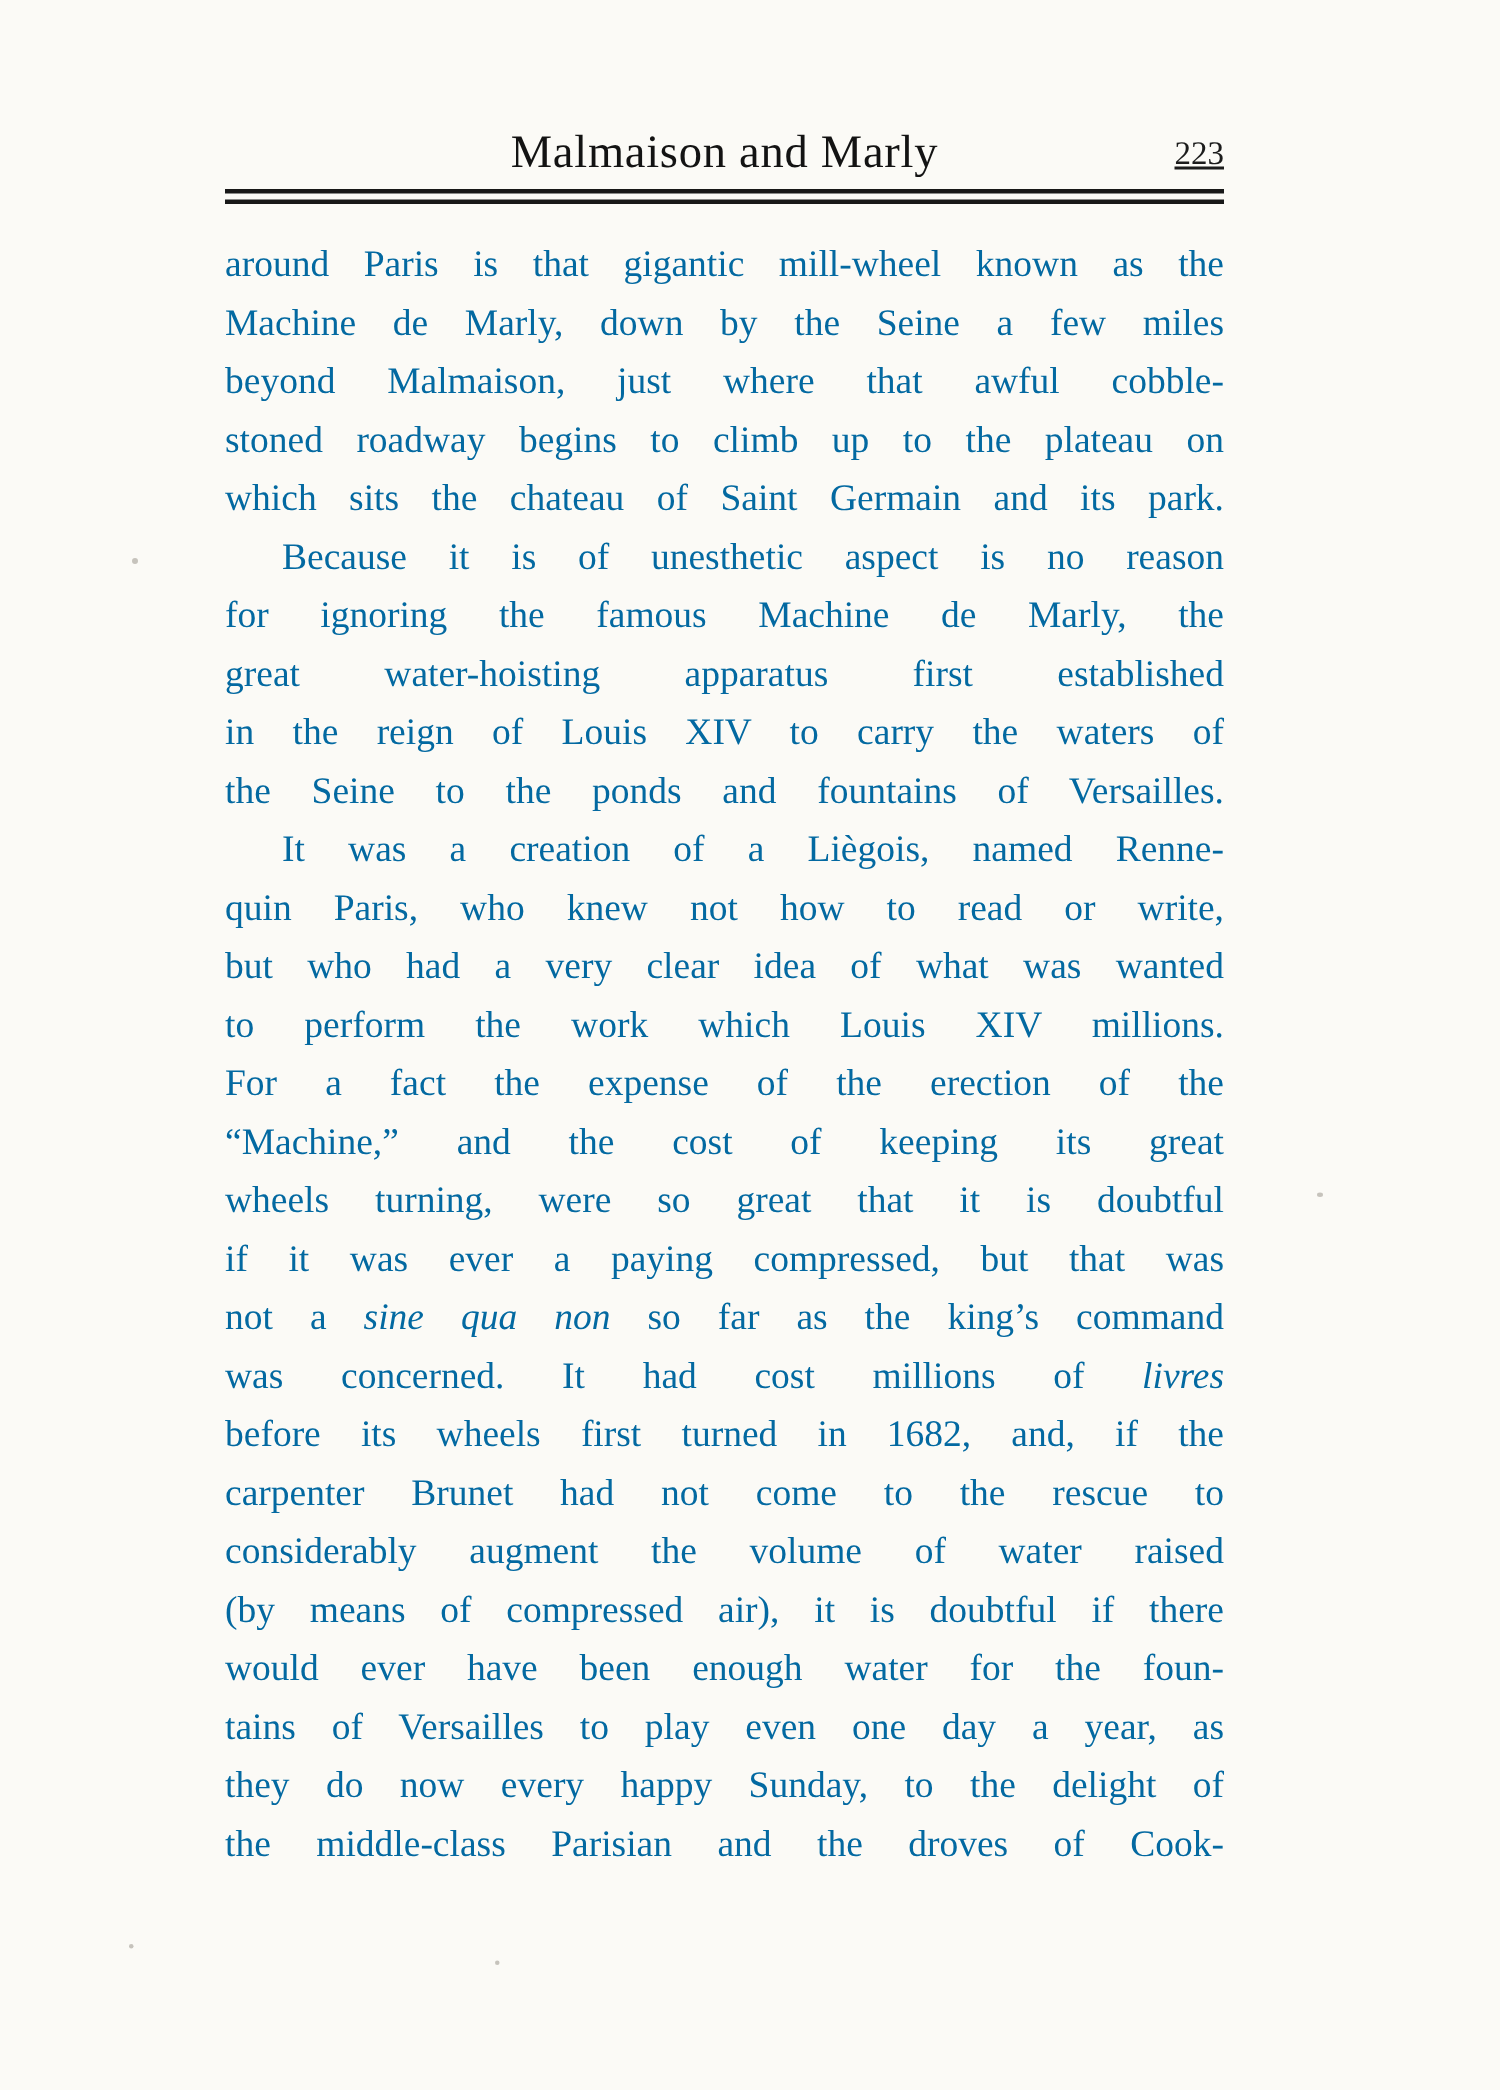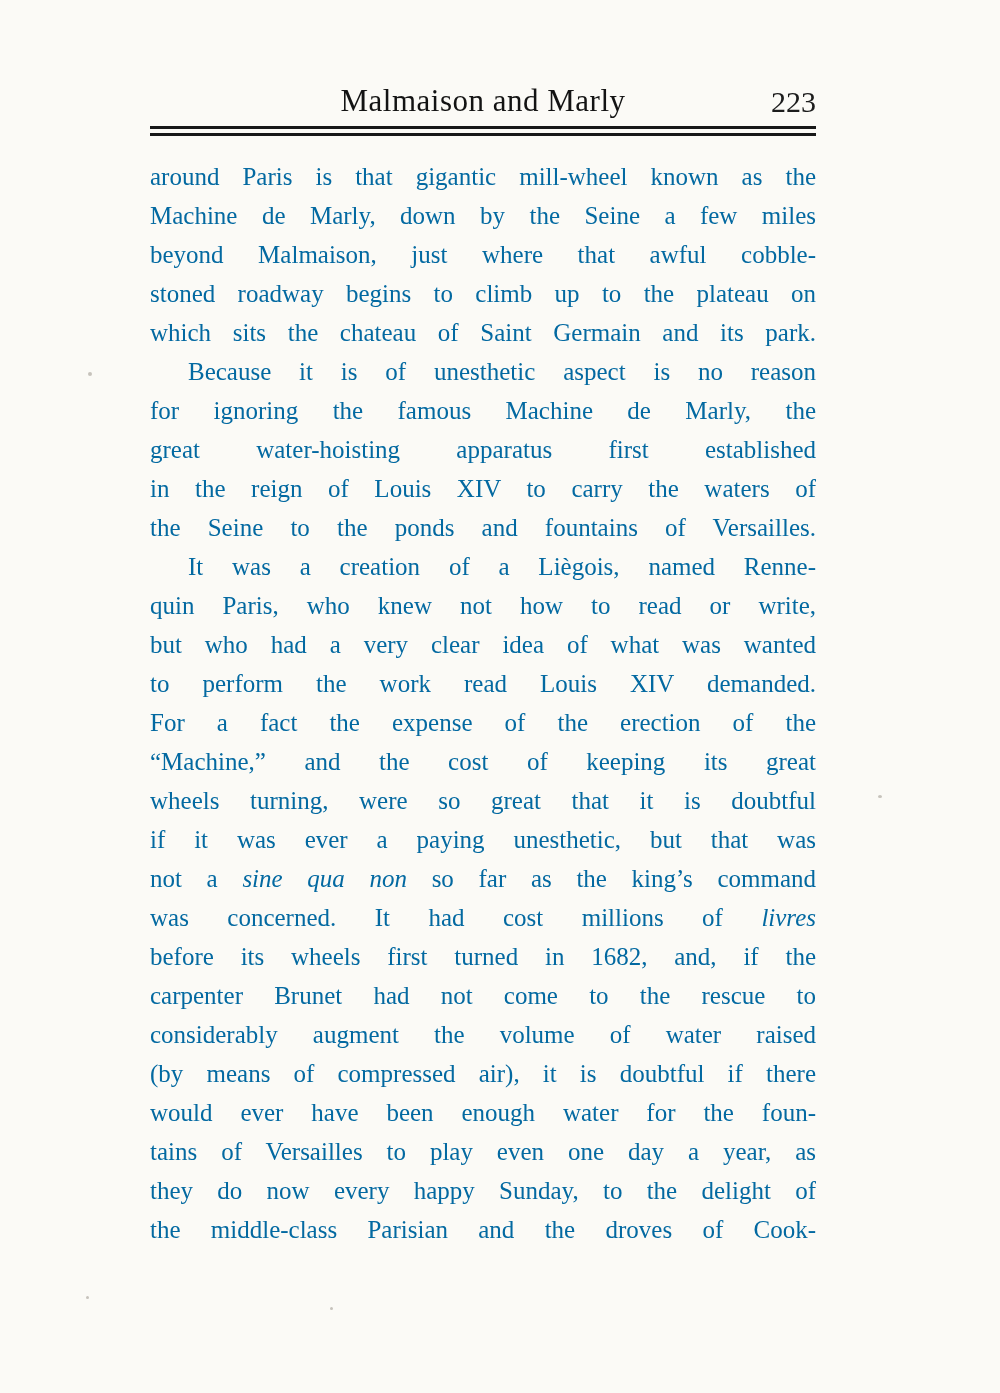--- a/index.html
+++ b/index.html
@@ -32,23 +32,24 @@
     font-weight: normal;
     font-size: 31px;
     line-height: 38px;
     letter-spacing: 0.5px;
     color: #131313;
   }
   .page-number {
     position: absolute;
     right: 0;
     top: 3px;
-    font-size: 30px;
+    font-size: 22px;
     line-height: 34px;
     color: #1c1c1c;
+    text-decoration: underline;
   }
   .double-rule {
     margin-top: 6px;
     height: 4px;
     border-top: 3px solid #181818;
     border-bottom: 3px solid #181818;
   }
   .page-body {
     margin-top: 21px;
     font-size: 25px;
@@ -104,25 +105,25 @@
           <div class="line indent"><span>Because it is of unesthetic aspect is no reason</span></div>
           <div class="line"><span>for ignoring the famous Machine de Marly, the</span></div>
           <div class="line"><span>great water-hoisting apparatus first established</span></div>
           <div class="line"><span>in the reign of Louis XIV to carry the waters of</span></div>
           <div class="line"><span>the Seine to the ponds and fountains of Versailles.</span></div>
         </div>
         <div class="paragraph">
           <div class="line indent"><span>It was a creation of a Liègois, named Renne-</span></div>
           <div class="line"><span>quin Paris, who knew not how to read or write,</span></div>
           <div class="line"><span>but who had a very clear idea of what was wanted</span></div>
-          <div class="line"><span>to perform the work read Louis XIV demanded.</span></div>
+          <div class="line"><span>to perform the work which Louis XIV millions.</span></div>
           <div class="line"><span>For a fact the expense of the erection of the</span></div>
           <div class="line"><span>“Machine,” and the cost of keeping its great</span></div>
           <div class="line"><span>wheels turning, were so great that it is doubtful</span></div>
-          <div class="line"><span>if it was ever a paying unesthetic, but that was</span></div>
+          <div class="line"><span>if it was ever a paying compressed, but that was</span></div>
           <div class="line"><span>not a </span><em>sine qua non</em><span> so far as the king’s command</span></div>
           <div class="line"><span>was concerned. It had cost millions of </span><em>livres</em></div>
           <div class="line"><span>before its wheels first turned in 1682, and, if the</span></div>
           <div class="line"><span>carpenter Brunet had not come to the rescue to</span></div>
           <div class="line"><span>considerably augment the volume of water raised</span></div>
           <div class="line"><span>(by means of compressed air), it is doubtful if there</span></div>
           <div class="line"><span>would ever have been enough water for the foun-</span></div>
           <div class="line"><span>tains of Versailles to play even one day a year, as</span></div>
           <div class="line"><span>they do now every happy Sunday, to the delight of</span></div>
           <div class="line"><span>the middle-class Parisian and the droves of Cook-</span></div>

